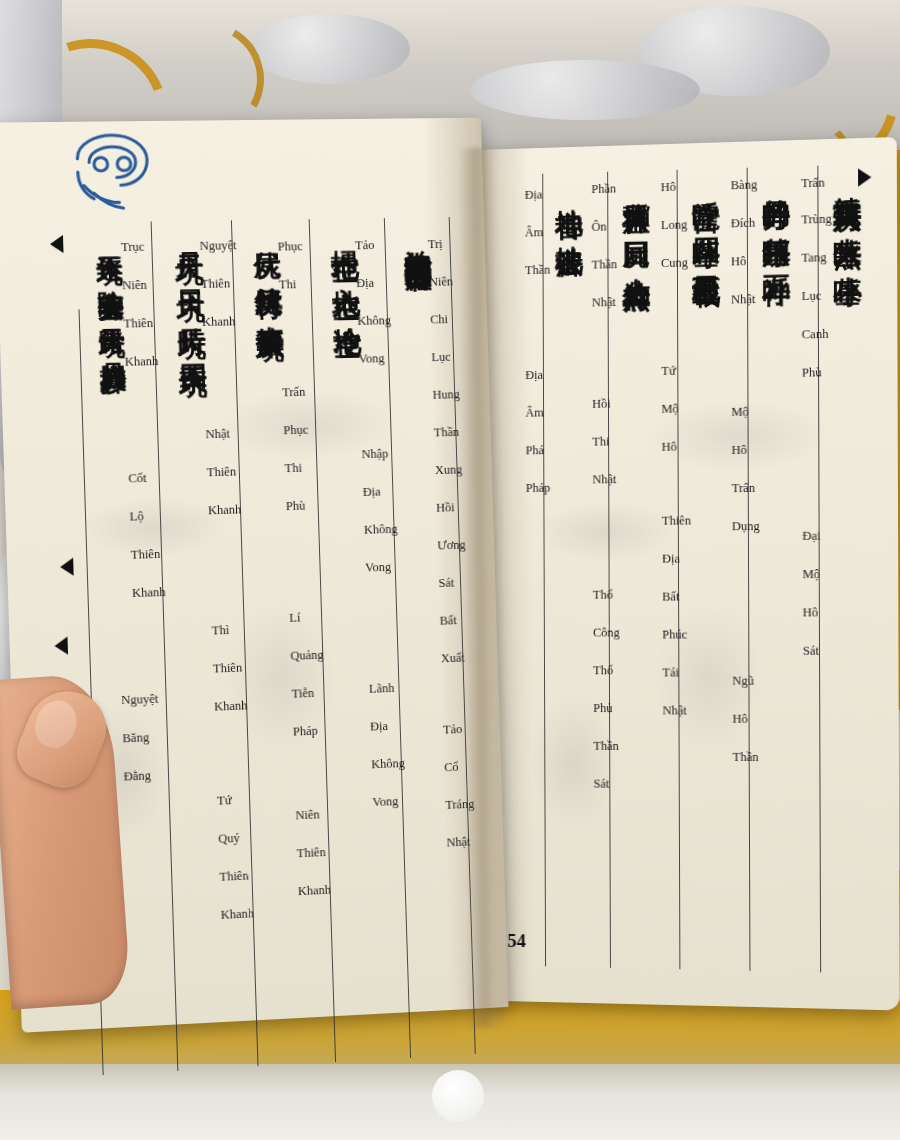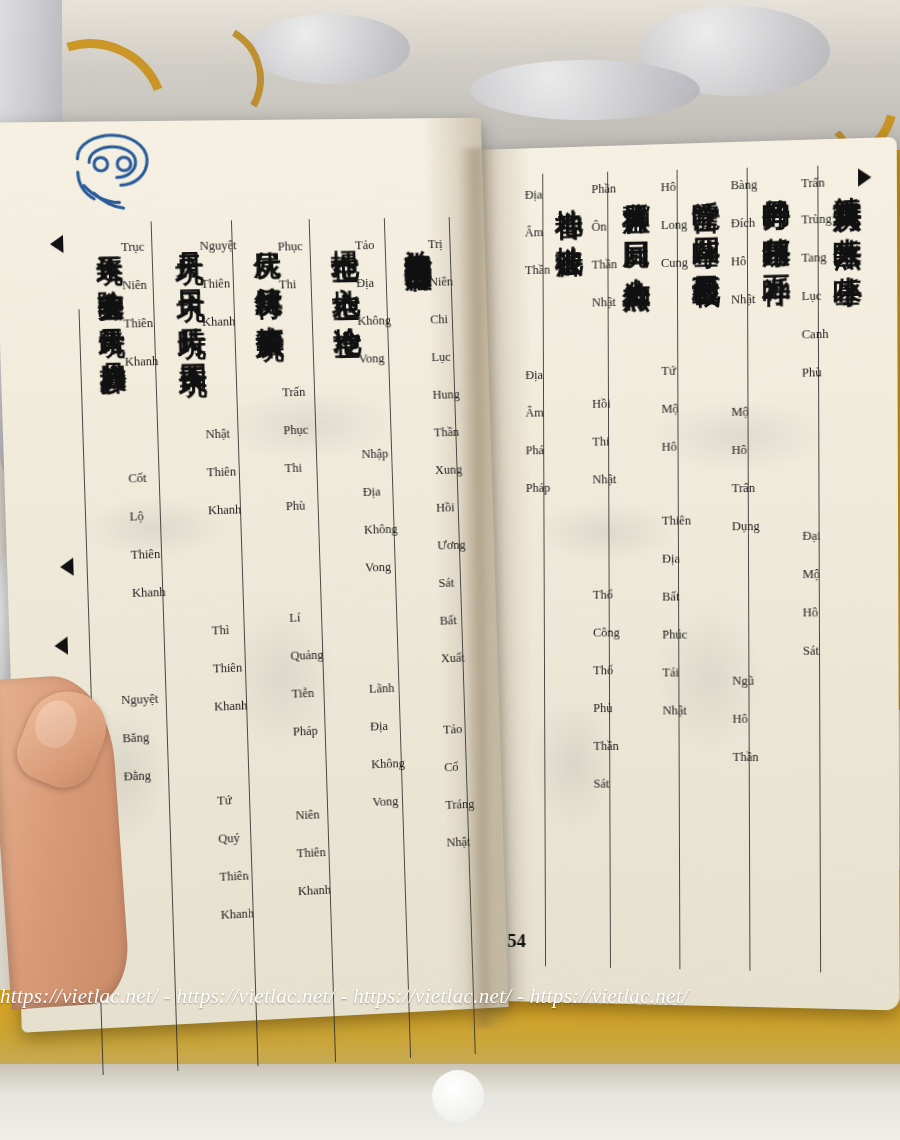--- a/index.html
+++ b/index.html
@@ -383,15 +383,14 @@
       <div class="triangle" style="left:42px;top:788px;"></div>
     </div>
 
     <div class="gutter"></div>
   </div>
 
   <div class="hand"></div>
   <div class="thumb"></div>
   <div class="nail"></div>
 
-  <div class="urlstrip">https://vietlac.net/ - https://vietlac.net/ - https://vietlac.net/ - https://vietlac.net/</div>
 
 </div>
 
 </body></html>

